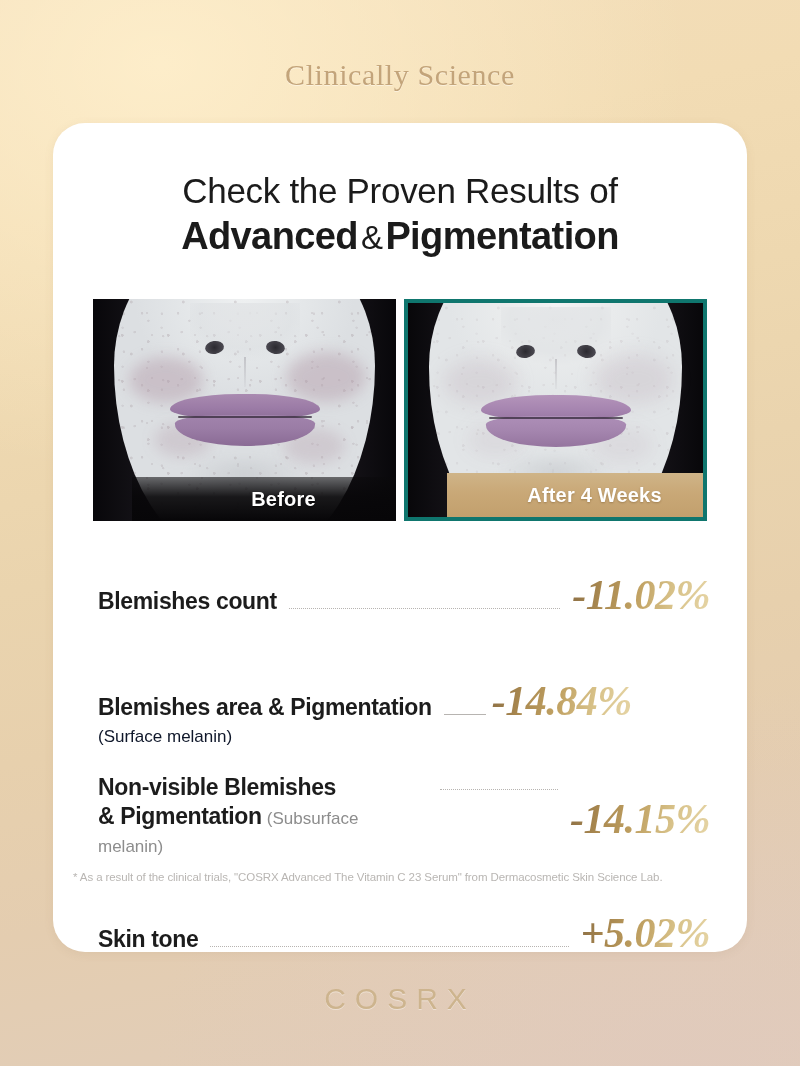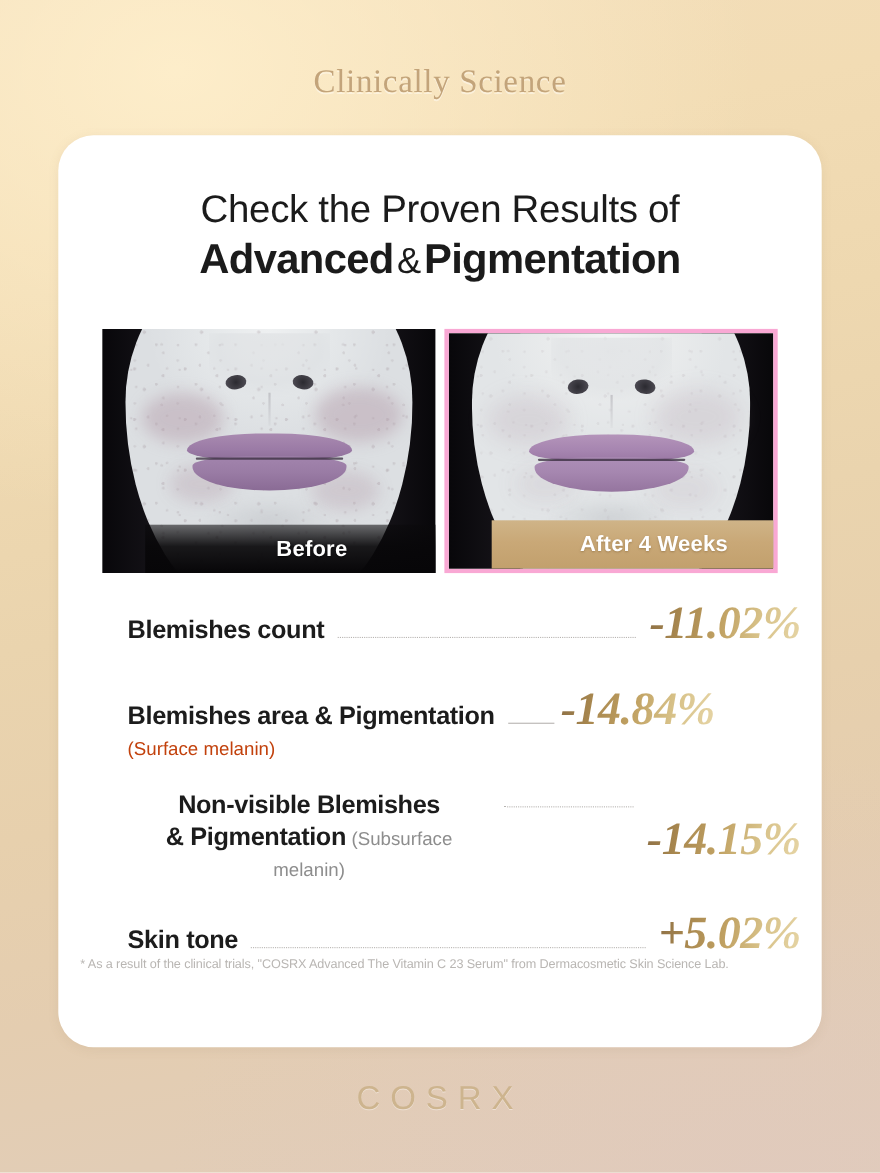--- a/index.html
+++ b/index.html
@@ -103,21 +103,21 @@
     display: flex;
     gap: 8px;
   }
   .photo {
     position: relative;
     width: 303px;
     height: 222px;
     overflow: hidden;
   }
   .photo.after {
-    border: 4px solid #f9a8d4;
+    border: 4px solid #0f766e;
   }
 
   
   .face {
     position: absolute;
     inset: 0;
     background: #0b0a0c;
     overflow: hidden;
   }
   .face.after-face { background: #0d0c0e; }
@@ -288,21 +288,21 @@
     text-shadow: 0 1px 2px rgba(0,0,0,0.7);
   }
   .caption.after-cap {
     background: linear-gradient(180deg, #cfb488 0%, #c9a877 45%, #c2a06d 100%);
     text-shadow: 0 1px 2px rgba(90,60,20,0.35);
   }
 
   
   .results {
     position: absolute;
-    left: 63px;
+    left: 45px;
     top: 420px;
     width: 612px;
   }
 
   .row {
     position: relative;
     display: flex;
     align-items: baseline;
     width: 100%;
   }
@@ -318,21 +318,21 @@
   .row-label .sub-inline {
     font-size: 17px;
     font-weight: 400;
     color: #8d8d8d;
     letter-spacing: 0;
     padding-left: 5px;
   }
   .row-sub {
     font-size: 17px;
     font-weight: 400;
-    color: #c2410c;
+    color: #0f172a;
     line-height: 1.2;
     margin-top: 2px;
   }
 
   .leader {
     flex: 1;
     height: 1px;
     margin: 0 12px 7px 12px;
     border-bottom: 1.5px dotted #b7b4b1;
   }
@@ -346,34 +346,35 @@
     font-family: "Liberation Serif", serif;
     font-style: italic;
     font-size: 42px;
     font-weight: 700;
     letter-spacing: -0.5px;
     white-space: nowrap;
     background: linear-gradient(100deg, #8c6f45 0%, #a9884f 22%, #c1a263 48%, #d8c289 72%, #e6d5a6 100%);
     -webkit-background-clip: text;
     background-clip: text;
     color: transparent;
+    margin-top: 28px;
     -webkit-text-fill-color: transparent;
   }
 
   
   .row-1 { margin-top: 0; }
   .row-2 { margin-top: 30px; }
   .row-3 { margin-top: 16px; }
   .row-4 { margin-top: 26px; }
   .row-5 { margin-top: 22px; }
 
   .row-stack { width: 100%; }
 
   .row-4 .row-label-wrap { max-width: 330px; white-space: normal; }
-  .row-4 .row-label { white-space: normal; text-align: center; }
+  .row-4 .row-label { white-space: normal; }
 
   .row-4-inner {
     display: flex;
     align-items: flex-start;
     width: 100%;
   }
   .row-4-inner .leader {
     margin-top: 16px;
     align-self: flex-start;
   }

